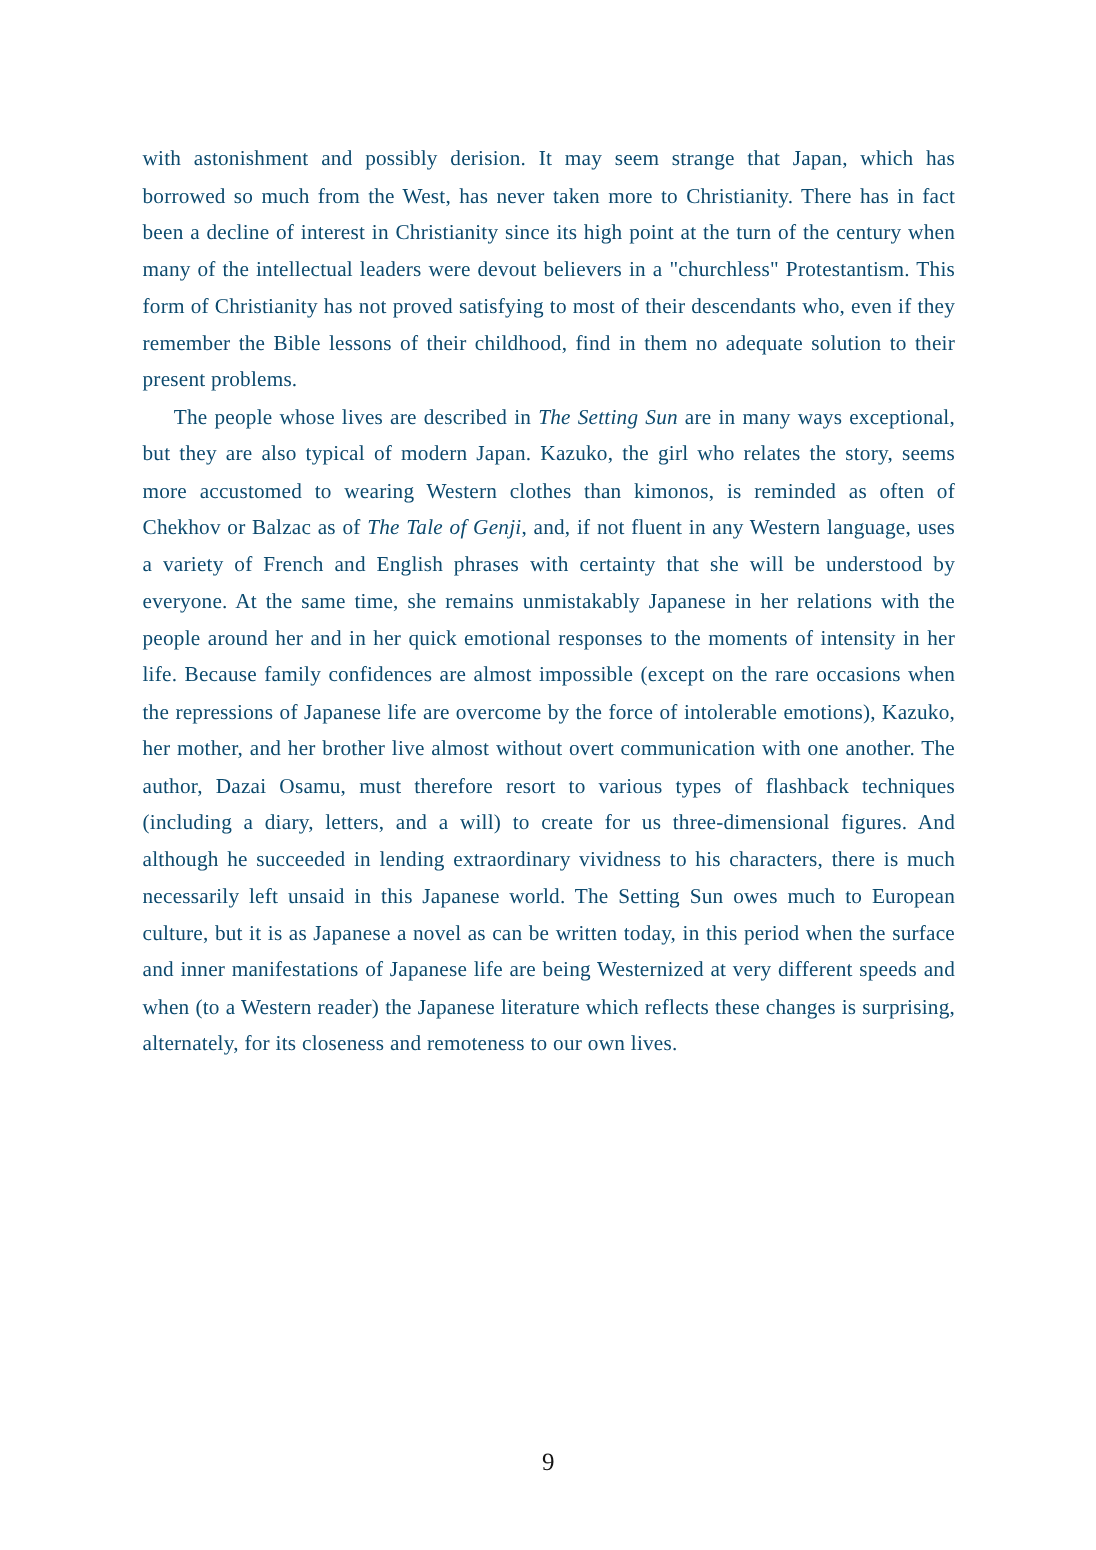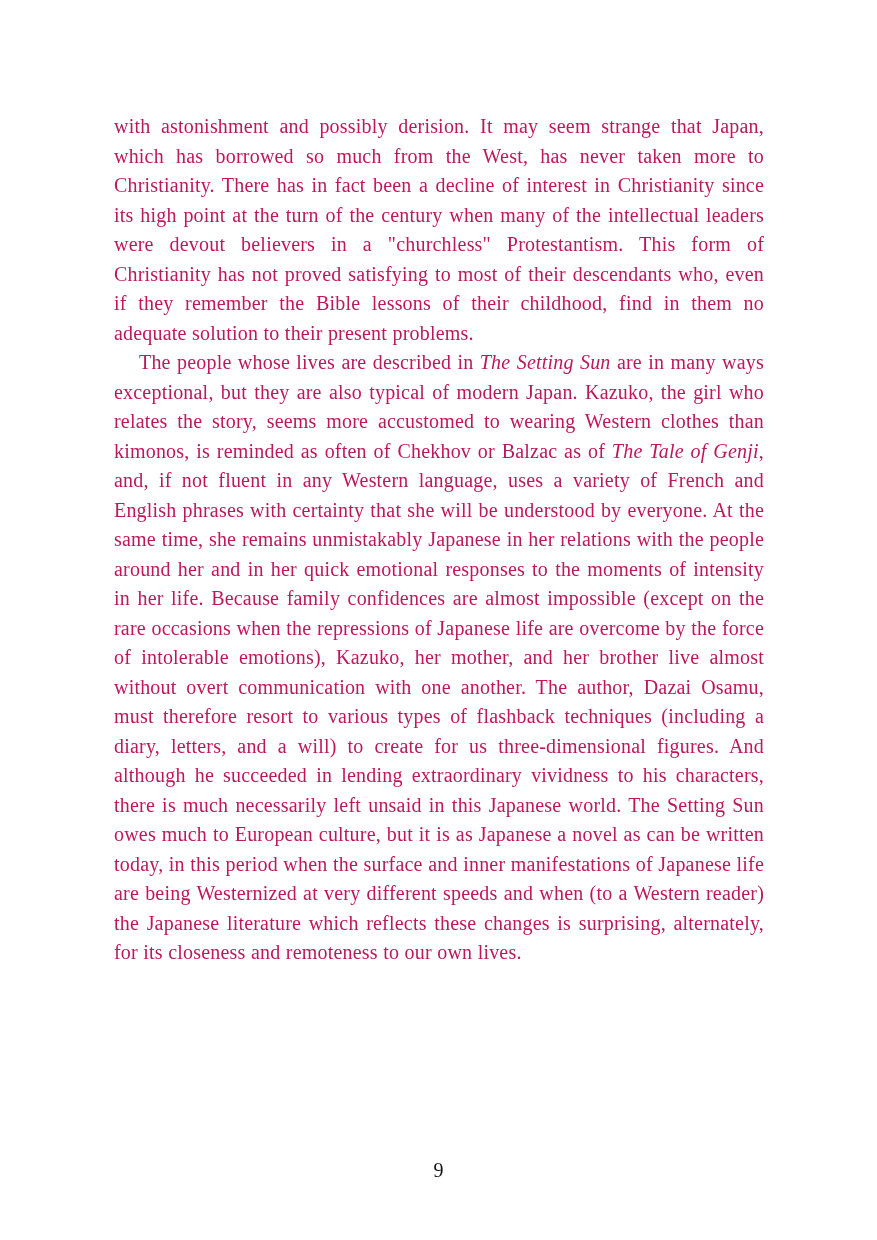--- a/index.html
+++ b/index.html
@@ -17,25 +17,25 @@
     color: #111111;
   }
   .text-column {
     position: absolute;
     left: 114px;
     top: 112px;
     width: 650px;
   }
   .para {
     margin: 0;
-    font-size: 20px;
+    font-size: 17px;
     line-height: 29.5px;
     text-align: justify;
     text-justify: inter-word;
-    color: #be185d;
+    color: #0c4a6e;
     letter-spacing: 0.01em;
     word-spacing: 0.01em;
     -webkit-font-smoothing: antialiased;
   }
   .para.indent {
     text-indent: 25px;
   }
   .para em,
   .para .italic {
     font-style: italic;

